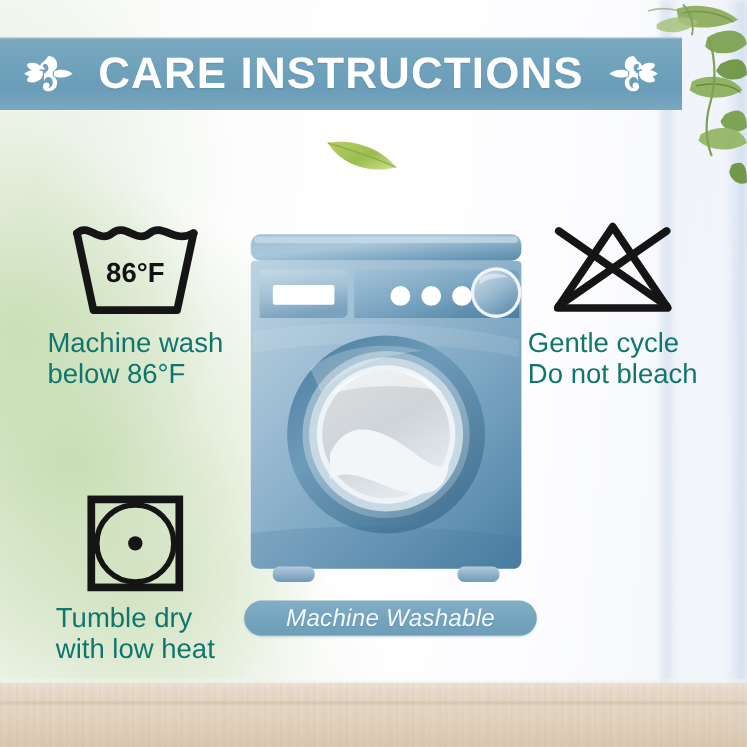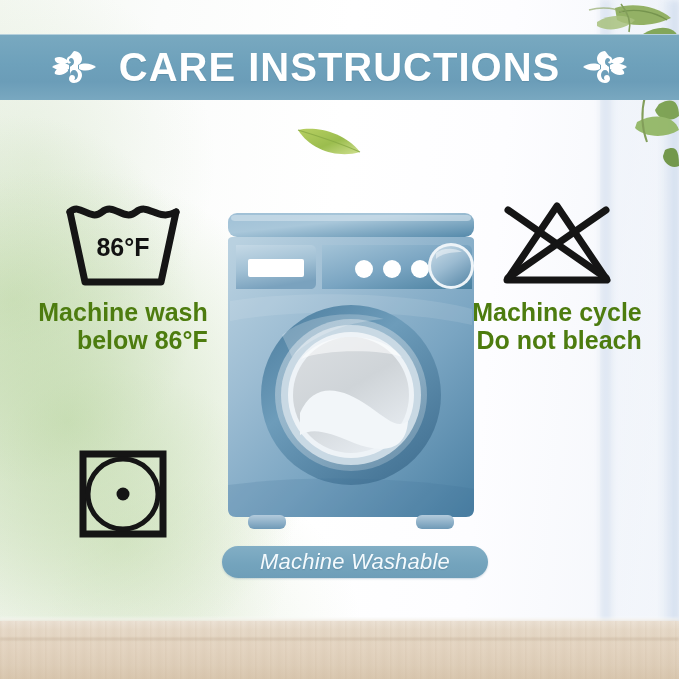--- a/index.html
+++ b/index.html
@@ -73,21 +73,21 @@
     height: 2px;
     background: rgba(166,142,113,0.30);
     filter: blur(0.8px);
   }
 
   
   .banner {
     position: absolute;
     left: 0;
     top: 34px;
-    width: 679px;
+    width: 620px;
     height: 66px;
     background: linear-gradient(180deg, #79a9c0 0%, #6ea1bb 45%, #6b9db8 72%, #79a8c0 100%);
     display: flex;
     align-items: center;
     justify-content: center;
     gap: 14px;
     box-shadow: 0 1px 0 rgba(255,255,255,0.45) inset;
   }
   .banner-title {
     color: #ffffff;
@@ -105,26 +105,25 @@
   .care {
     position: absolute;
     width: 210px;
     display: flex;
     flex-direction: column;
     align-items: center;
   }
   .care .sym { height: 96px; display: flex; align-items: flex-start; justify-content: center; }
   .care .cap {
     margin-top: 6px;
-    text-align: right;
-    color: #4d7c0f;
+    text-align: left;
+    color: #0f766e;
     font-size: 25px;
     line-height: 1.12;
     white-space: pre-line;
-    font-weight: bold;
   }
   .care.wash   { left: 18px;  top: 196px; }
   .care.bleach { left: 452px; top: 196px; }
   .care.dry    { left: 18px;  top: 446px; }
   .care.iron   { left: 452px; top: 446px; }
 
   .tub-temp {
     font-size: 25px;
     font-weight: bold;
     fill: #121212;
@@ -240,32 +239,34 @@
   </div>
 
   <div class="care bleach">
     <div class="sym">
       <svg width="130" height="96" viewBox="0 0 130 96">
         <path d="M65 10 L115 84 L15 84 Z" stroke="#151515" stroke-width="7" fill="none" stroke-linejoin="round"></path>
         <line x1="16" y1="14" x2="114" y2="82" stroke="#151515" stroke-width="7" stroke-linecap="round"></line>
         <line x1="114" y1="14" x2="16" y2="82" stroke="#151515" stroke-width="7" stroke-linecap="round"></line>
       </svg>
     </div>
-    <div class="cap">Machine cycle
+    <div class="cap">Gentle cycle
 Do not bleach</div>
   </div>
 
   <div class="care dry">
     <div class="sym">
       <svg width="96" height="96" viewBox="0 0 96 96">
         <rect x="8" y="8" width="80" height="80" stroke="#151515" stroke-width="7" fill="none"></rect>
         <circle cx="48" cy="48" r="35" stroke="#151515" stroke-width="5" fill="none"></circle>
         <circle cx="48" cy="48" r="6.5" fill="#151515"></circle>
       </svg>
     </div>
+    <div class="cap">Tumble dry
+with low heat</div>
   </div>
 
 
   <svg class="washer" width="258" height="330" viewBox="0 0 258 330">
     <defs>
       <linearGradient id="gTop" x1="0" y1="0" x2="1" y2="0.9">
         <stop offset="0%" stop-color="#9fc0d6"></stop>
         <stop offset="42%" stop-color="#a9c7da"></stop>
         <stop offset="100%" stop-color="#5b8eae"></stop>
       </linearGradient>

